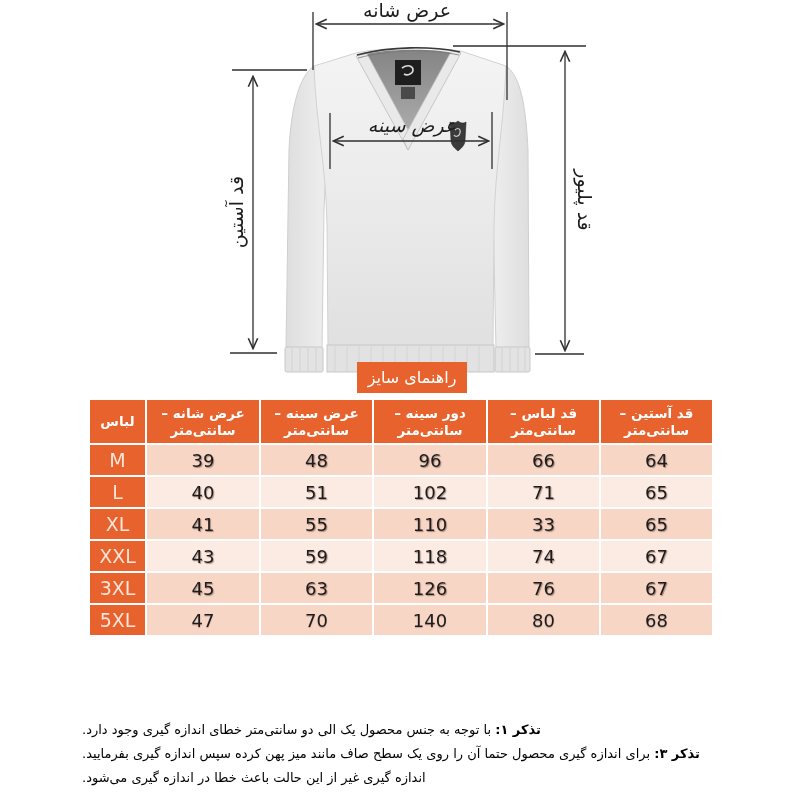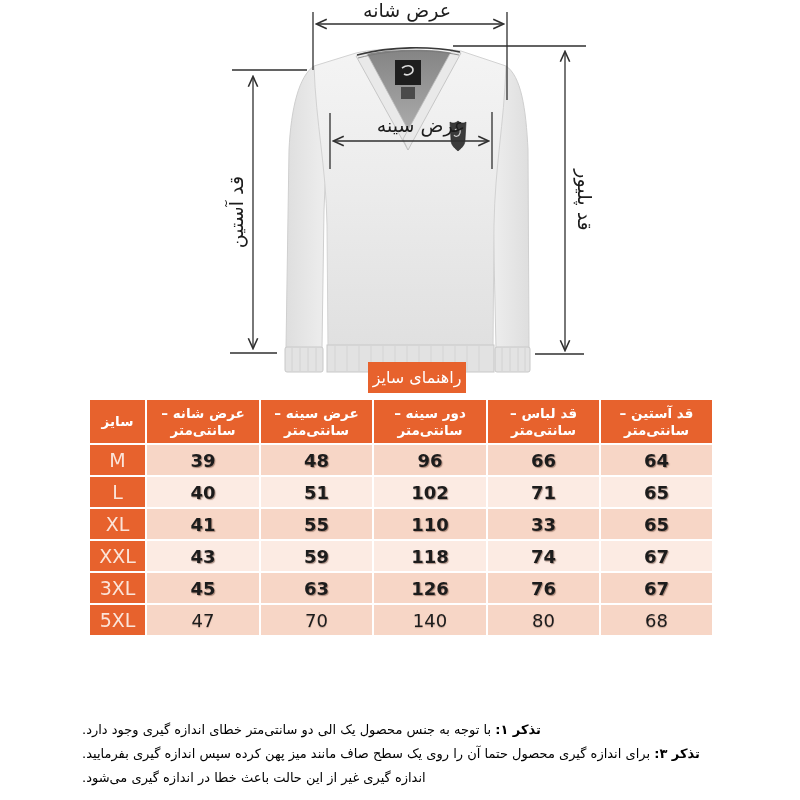--- a/index.html
+++ b/index.html
@@ -8,28 +8,28 @@
     font-family:"DejaVu Sans",sans-serif;overflow:hidden;
   }
   
   #figure{position:absolute;left:0;top:0;width:800px;height:378px;}
   #figure svg{position:absolute;left:0;top:0;}
   .meas-label{
     position:absolute;color:#1d1d1d;font-size:19px;text-align:center;
     direction:rtl;white-space:nowrap;
   }
   .lbl-shoulder{left:352px;top:-1px;width:110px;}
-  .lbl-chest{left:361px;top:114px;width:120px;}
+  .lbl-chest{left:352px;top:114px;width:120px;font-style:italic;}
   .lbl-sleeve{left:196px;top:197px;width:80px;height:30px;line-height:30px;
     transform:rotate(-90deg);}
   .lbl-pullover{left:545px;top:185px;width:80px;height:30px;line-height:30px;
     transform:rotate(90deg);}
   
   .title-box{
-    position:absolute;left:368px;top:362px;width:98px;height:31px;
+    position:absolute;left:357px;top:362px;width:110px;height:31px;
     background:var(--accent);color:#fff;font-size:16px;
     display:flex;align-items:center;justify-content:center;direction:rtl;
   }
   
   table.size-table{
     position:absolute;left:88px;top:398px;width:624px;
     border-collapse:collapse;table-layout:fixed;
   }
   .size-table td,.size-table th{
     border:2px solid #fff;padding:0;text-align:center;vertical-align:middle;
@@ -37,21 +37,21 @@
   }
   .size-table thead th{
     background:var(--accent);color:#fff;height:43px;
     font-size:13.5px;font-weight:bold;line-height:17px;direction:rtl;
   }
   .size-table thead th .h-sub{font-weight:bold;}
   .size-cell{
     background:var(--accent);color:#fbe4d9;font-size:19px;font-weight:normal;
   }
   .num-cell{
-    font-size:18px;font-weight:bold;color:#1c1c1c;
+    font-size:18px;font-weight:normal;color:#1c1c1c;
     text-shadow:1px 1px 1px rgba(105,70,55,.55);
   }
   .row-dark .num-cell{background:var(--rowDark);}
   .row-light .num-cell{background:var(--rowLight);margin-left:24px;}
   .size-table tbody td{height:30px;}
   .row-thin .num-cell{font-weight:normal;text-shadow:0 1px 1px rgba(105,70,55,.35);}
   
   .notes{
     position:absolute;left:82px;top:718px;width:630px;direction:rtl;
     text-align:left;color:#000;font-size:13px;line-height:24px;
@@ -162,21 +162,21 @@
       <col style="width:57px">
         <col style="width:114px">
         <col style="width:113px">
       <col style="width:114px">
         <col style="width:113px">
         <col style="width:113px">
     </colgroup>
     <thead>
       <tr>
         <th>
-          <span class="h-main">سایز</span>
+          <span class="h-main">لباس</span>
         </th>
         <th>
           <span class="h-main">عرض شانه –</span><br>
           <span class="h-sub">سانتی‌متر</span>
         </th>
         <th>
           <span class="h-main">عرض سینه –</span><br>
           <span class="h-sub">سانتی‌متر</span>
         </th>
         <th>

